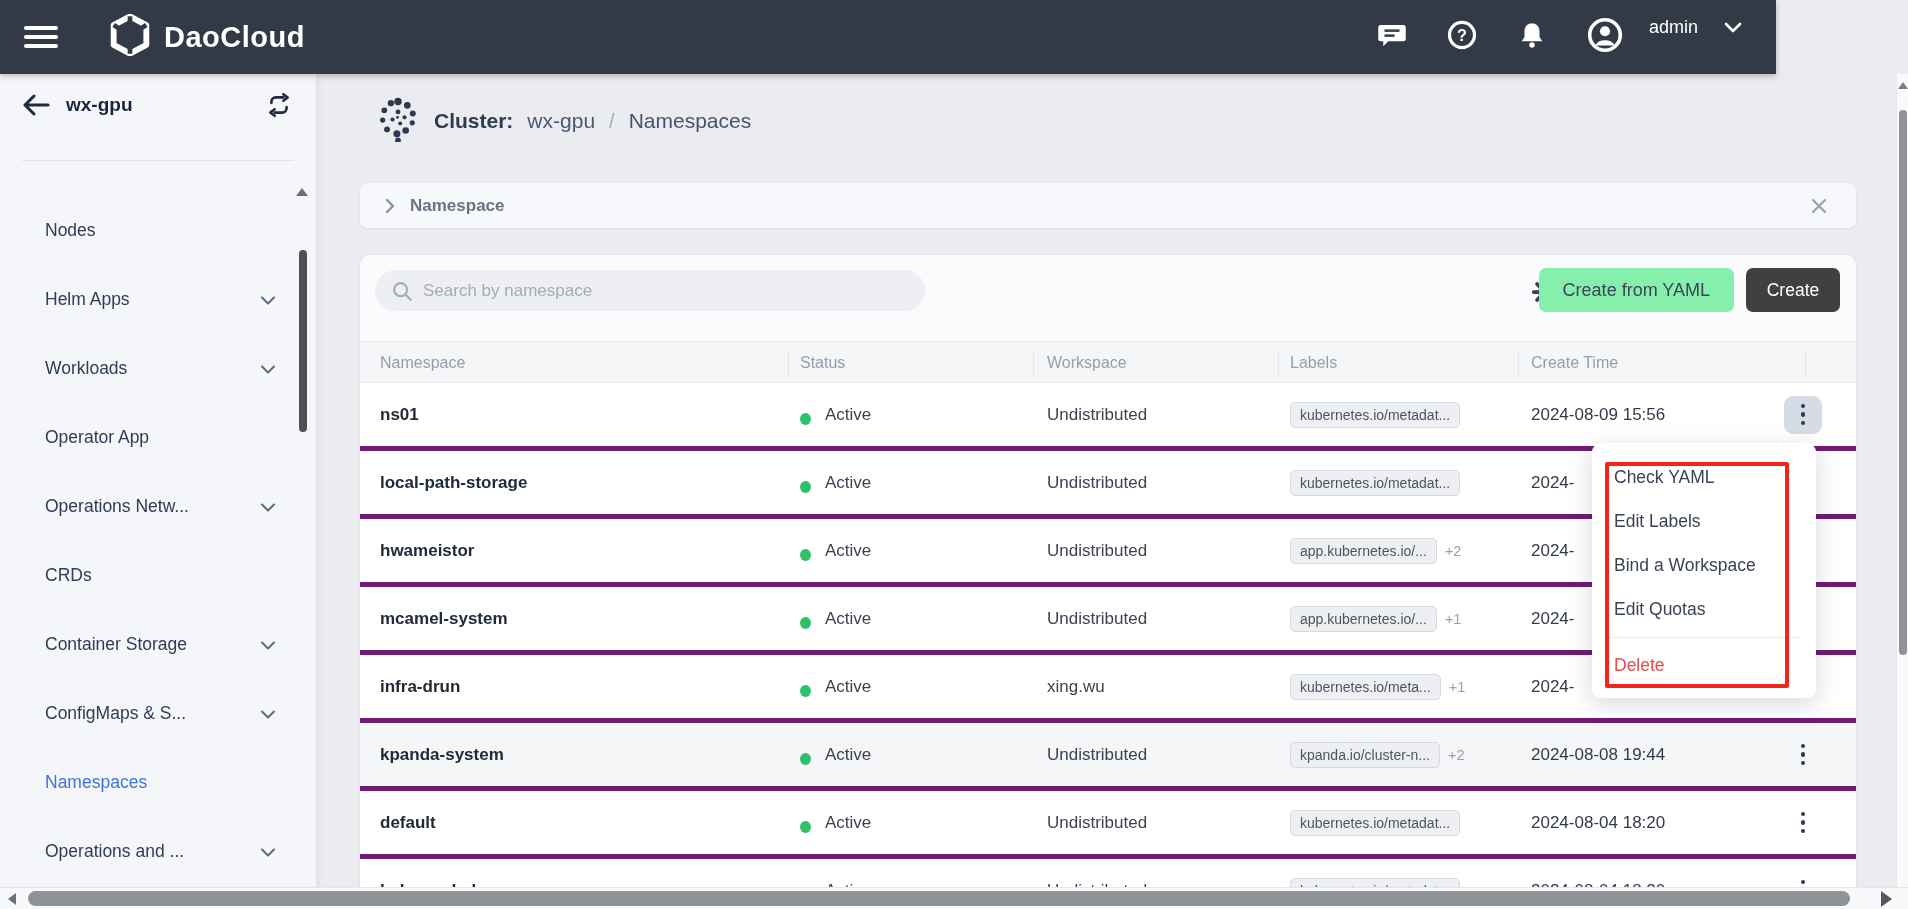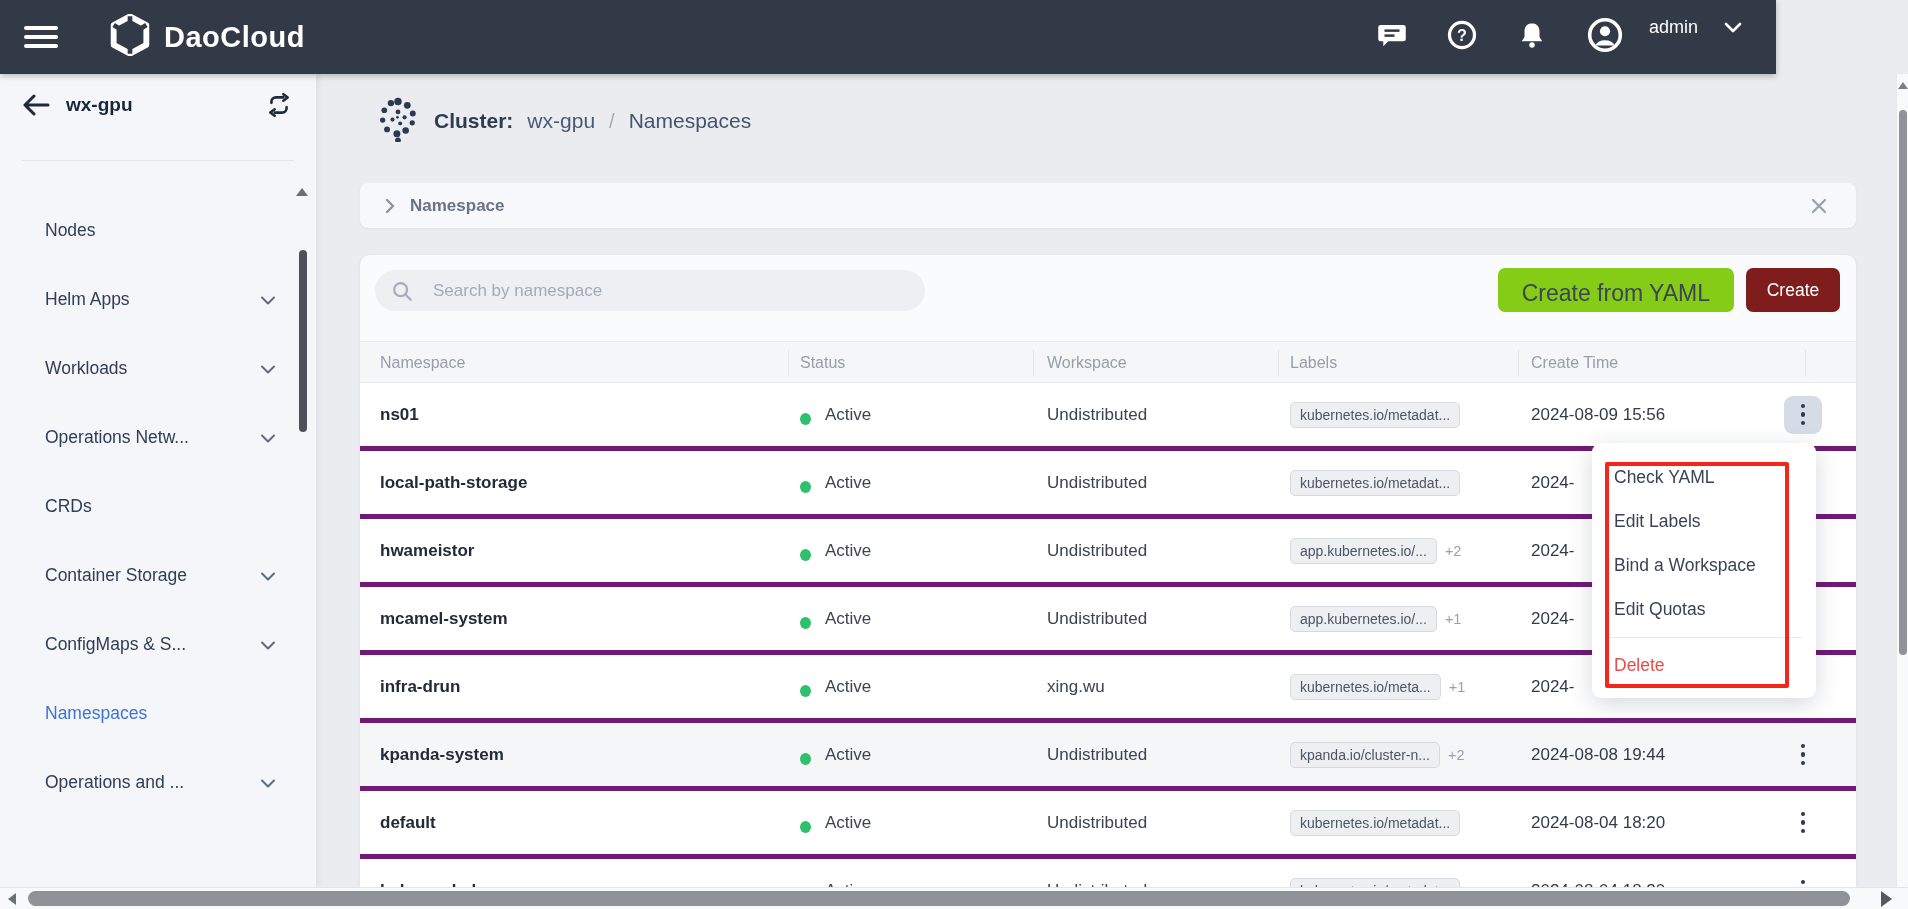--- a/index.html
+++ b/index.html
@@ -47,26 +47,26 @@
   .filter-bar .fb-label { font-size:17px; font-weight:bold; color:#6a7383; margin-left:14px; }
   .filter-bar .fb-close { margin-left:auto; margin-right:28px; cursor:pointer; display:flex; }
 
   .card { position:absolute; left:44px; top:181px; width:1496px; height:632px; background:#fafbfd;
           border-radius:10px 10px 0 0; box-shadow:0 1px 4px rgba(30,40,60,.07); }
   .toolbar { position:absolute; left:0; top:0; width:100%; height:86px; }
   .search-pill { position:absolute; left:15px; top:15px; width:550px; height:41px; background:#edeff3;
                  border-radius:21px; display:flex; align-items:center; }
   .search-pill svg { margin-left:16px; }
   .search-pill input { border:none; outline:none; background:transparent; font-size:17px; color:#0369a1;
-                       margin-left:20px; width:460px; font-family:"Liberation Sans", sans-serif; }
+                       margin-left:10px; width:460px; font-family:"Liberation Sans", sans-serif; }
   .search-pill input::placeholder { color:#a4abb8; }
   .tb-icon { position:absolute; top:22px; cursor:pointer; }
-  .btn-yaml { position:absolute; right:122px; top:13px; height:44px; padding:12px 24px; background:#84cc16; border:none;
-              border-radius:7px; font-size:23px; color:#3b4556; cursor:pointer; font-family:"Liberation Sans", sans-serif; }
-  .btn-create { position:absolute; right:16px; top:13px; height:44px; width:94px; background:#7f1d1d; border:none;
+  .btn-yaml { position:absolute; right:122px; top:13px; height:44px; padding:12px 24px; background:#86efac; border:none;
+              border-radius:7px; font-size:18px; color:#3b4556; cursor:pointer; font-family:"Liberation Sans", sans-serif; }
+  .btn-create { position:absolute; right:16px; top:13px; height:44px; width:94px; background:#404040; border:none;
                 border-radius:7px; font-size:17.5px; color:#fff; cursor:pointer; font-family:"Liberation Sans", sans-serif; }
 
   .thead { position:absolute; left:0; top:86px; width:100%; height:42px; background:#f4f6f8;
            border-top:1px solid #e8eaee; border-bottom:1px solid #e8eaee; }
   .th { position:absolute; top:0; height:42px; line-height:42px; font-size:16px; color:#969eab; }
   .th-div { position:absolute; top:8px; height:26px; width:1px; background:#e3e6ea; }
 
   .rows { position:absolute; left:0; top:128px; width:100%; }
   .row { position:relative; height:68px; background:#fff; border-bottom:5px solid #701a75; }
   .row.shaded { background:#f5f6f8; }
@@ -188,20 +188,23 @@
         <span>Helm Apps</span>
       <span class="chev"><svg width="16" height="10" viewBox="0 0 16 10">
             <polyline points="2,2 8,8 14,2" fill="none" stroke="#5c6b84" stroke-width="2" stroke-linecap="round" stroke-linejoin="round"></polyline>
           </svg></span>
       </div>
     <div class="side-item">
         <span>Workloads</span>
       <span class="chev"><svg width="16" height="10" viewBox="0 0 16 10">
             <polyline points="2,2 8,8 14,2" fill="none" stroke="#5c6b84" stroke-width="2" stroke-linecap="round" stroke-linejoin="round"></polyline>
           </svg></span>
+      </div>
+    <div class="side-item">
+        <span>Operator App</span>
       </div>
     <div class="side-item">
         <span>Operations Netw...</span>
       <span class="chev"><svg width="16" height="10" viewBox="0 0 16 10">
             <polyline points="2,2 8,8 14,2" fill="none" stroke="#5c6b84" stroke-width="2" stroke-linecap="round" stroke-linejoin="round"></polyline>
           </svg></span>
       </div>
     <div class="side-item">
         <span>CRDs</span>
       </div>

